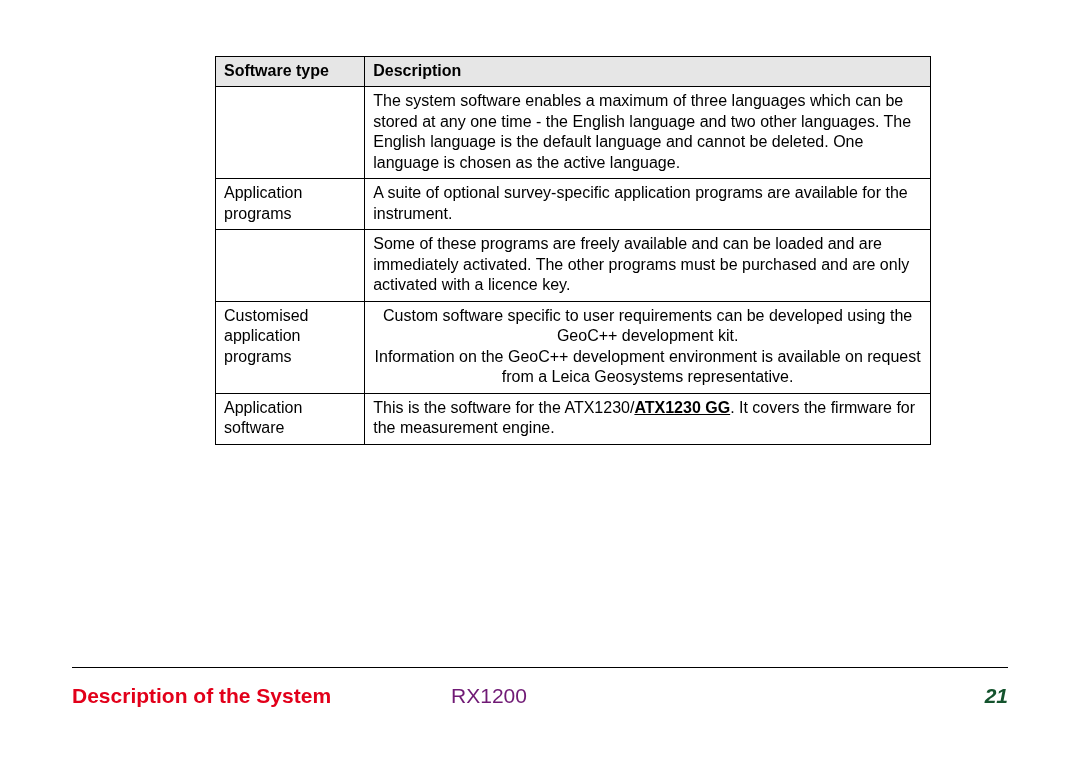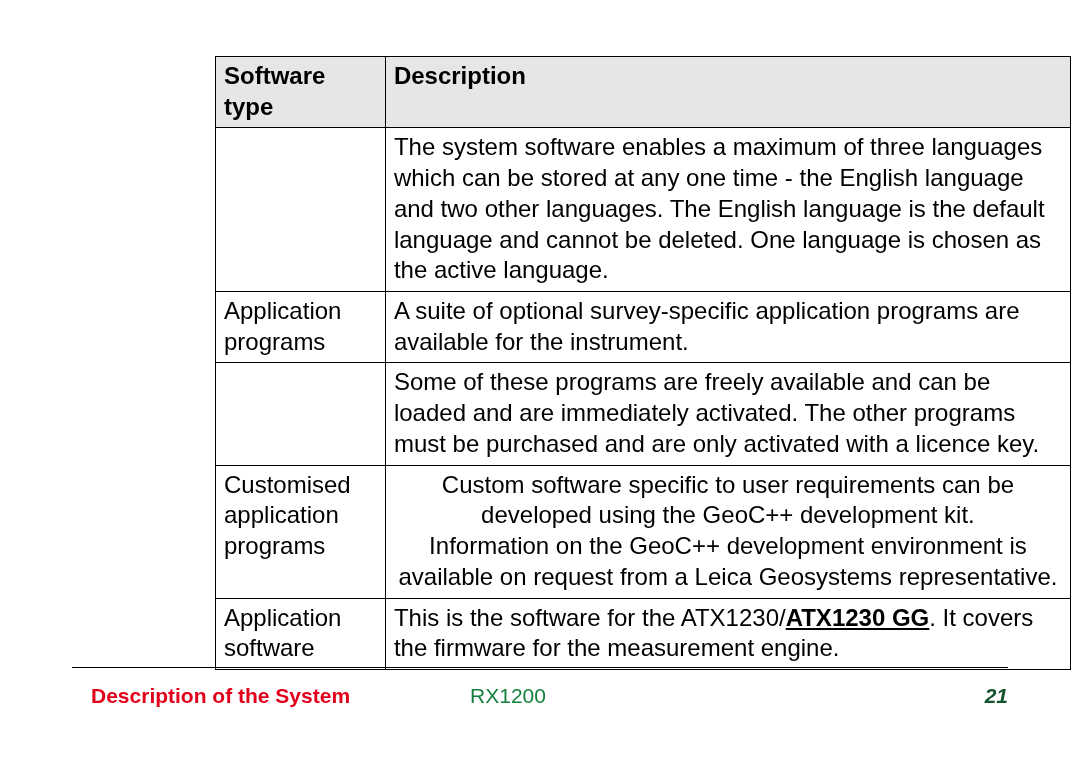--- a/index.html
+++ b/index.html
@@ -13,23 +13,23 @@
     color: #000;
   }
   .page {
     width: 1080px;
     height: 766px;
     position: relative;
     padding: 56px 72px 0 72px;
   }
   table.software {
     border-collapse: collapse;
-    width: 856px;
+    width: 716px;
     margin-left: 143px;
-    font-size: 24px;
+    font-size: 16px;
     line-height: 1.28;
   }
   table.software th, table.software td {
     border: 1.5px solid #000;
     text-align: left;
     vertical-align: top;
     padding: 4px 8px 5px 8px;
   }
   table.software th {
     background: #e6e6e6;
@@ -49,30 +49,29 @@
     margin: 0;
   }
   .footer {
     position: absolute;
     left: 72px;
     right: 72px;
     bottom: 58px;
     display: flex;
     align-items: baseline;
     font-size: 21px;
-    margin-left: 19px;
   }
   .footer .section-title {
     color: #e2001a;
     font-weight: bold;
     flex: 0 0 auto;
   }
   .footer .spacer1 { flex: 0 0 auto; width: 120px; }
   .footer .model {
-    color: #15803d;
+    color: #701a75;
     flex: 0 0 auto;
   }
   .footer .flex-grow { flex: 1 1 auto; }
   .footer .page-num {
     color: #14532d;
     font-weight: bold;
     flex: 0 0 auto;
     font-style: italic;
   }
 </style>

